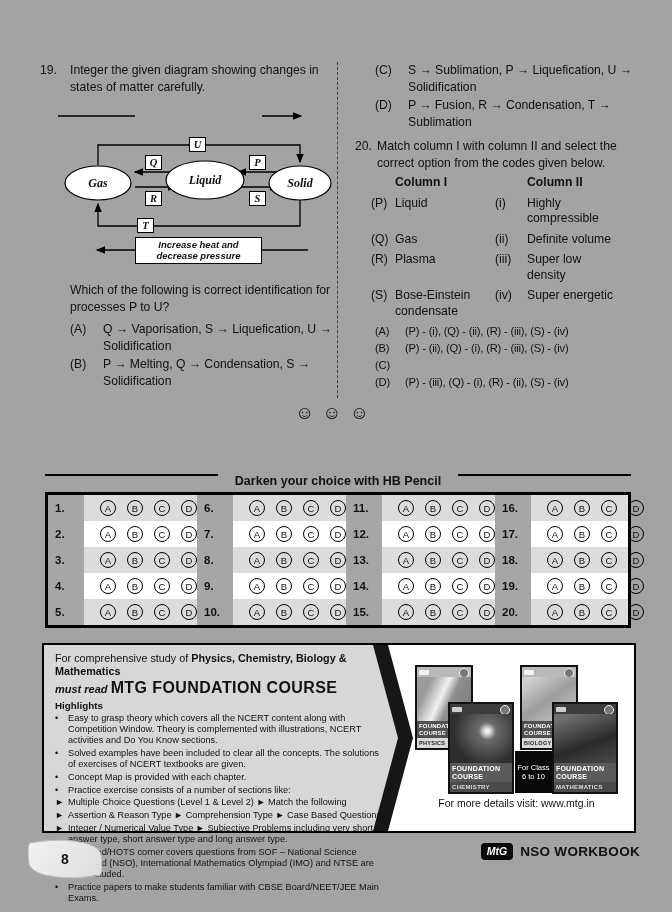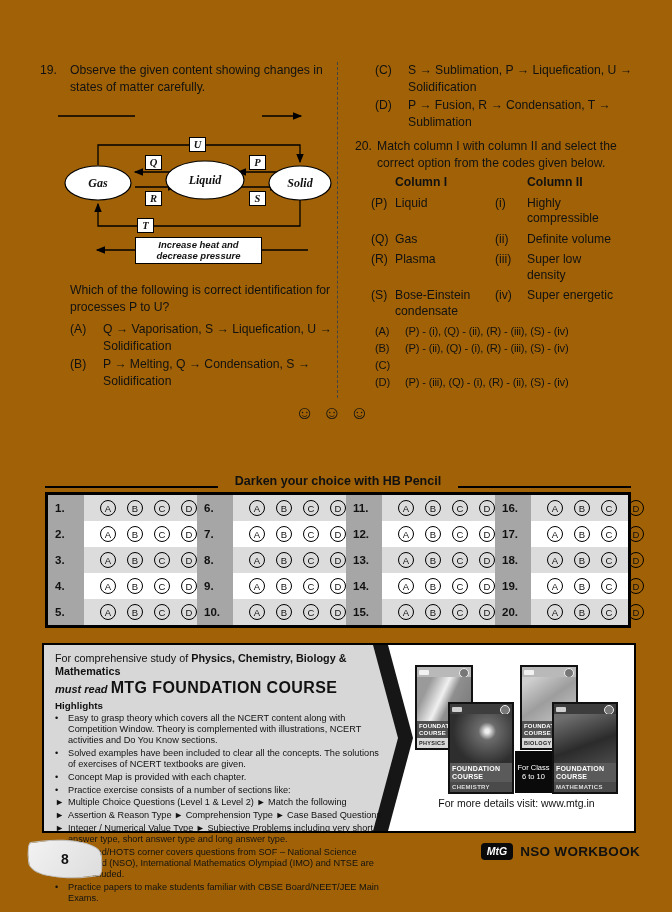--- a/index.html
+++ b/index.html
@@ -1,16 +1,16 @@
 <!DOCTYPE html>
 <html><head>
 <meta charset="utf-8">
 <style>
   html,body{margin:0;padding:0;background:#888;}
-  #paper{position:relative;width:672px;height:912px;background:#a16207;
+  #paper{position:relative;width:672px;height:912px;background:#a3a3a3;
          font-family:"Liberation Sans",sans-serif;color:#111;overflow:hidden;}
 
   
   .col-left{position:absolute;left:40px;top:62px;width:292px;}
   .col-right{position:absolute;left:355px;top:62px;width:285px;}
   .col-divider{position:absolute;left:337px;top:62px;height:336px;border-left:1px dashed #444;}
   .q-head{display:flex;font-size:12.2px;line-height:16.5px;}
   .q-num{width:30px;flex:none;}
   .q-stmt{flex:1;}
   .opt{display:flex;font-size:12.2px;line-height:16.5px;margin:2px 0 2px 30px;}
@@ -49,21 +49,21 @@
   .codes{margin-top:4px;}
   .codes .opt{font-size:11.2px;letter-spacing:-0.2px;margin:0 0 1px 20px;line-height:16px;}
   .codes .opt-lab{width:30px;}
 
   
   .smileys{position:absolute;left:0;top:402px;width:672px;text-align:center;
            font-size:19px;letter-spacing:8px;color:#111;}
 
   
   .omr-head{position:absolute;left:45px;top:474px;width:586px;display:flex;
-            align-items:flex-end;gap:17px;}
+            align-items:flex-start;gap:17px;}
   .omr-title{font-weight:bold;font-size:12.5px;white-space:nowrap;}
   .hline{flex:1;border-top:2px solid #000;}
   .omr-table{position:absolute;left:45px;top:492px;width:586px;border:3px solid #000;
              background:#fff;box-sizing:border-box;}
   .omr-row{display:grid;grid-template-columns:repeat(4,36px 1fr);height:26px;}
   .omr-row.shaded{background:#dcdcdc;}
   .omr-num{background:#a6a6a6;font-weight:bold;font-size:11.5px;display:flex;
            align-items:center;padding-left:7px;}
   .omr-bubbles{display:flex;align-items:center;gap:11px;padding-left:16px;}
   .bubble{width:16px;height:16px;border:1.4px solid #000;border-radius:50%;display:flex;
@@ -130,21 +130,21 @@
   .brand-text{font-weight:bold;font-size:13.5px;letter-spacing:.3px;}
 </style>
 </head>
 <body>
 
 <div id="paper">
 
   <div class="col-left">
     <div class="q-head">
       <div class="q-num">19.</div>
-      <div class="q-stmt">Observe the given content showing changes in states of matter carefully.</div>
+      <div class="q-stmt">Integer the given diagram showing changes in states of matter carefully.</div>
     </div>
 
     <div class="diagram">
       <svg width="292" height="170" viewBox="0 0 292 170">
         <defs>
           <marker id="ah" markerWidth="9" markerHeight="8" refX="6.5" refY="3" orient="auto">
             <path d="M0,0 L7.5,3 L0,6 z" fill="#000"></path>
           </marker>
         </defs>
         <line class="ln" x1="18" y1="12" x2="95" y2="12"></line>

